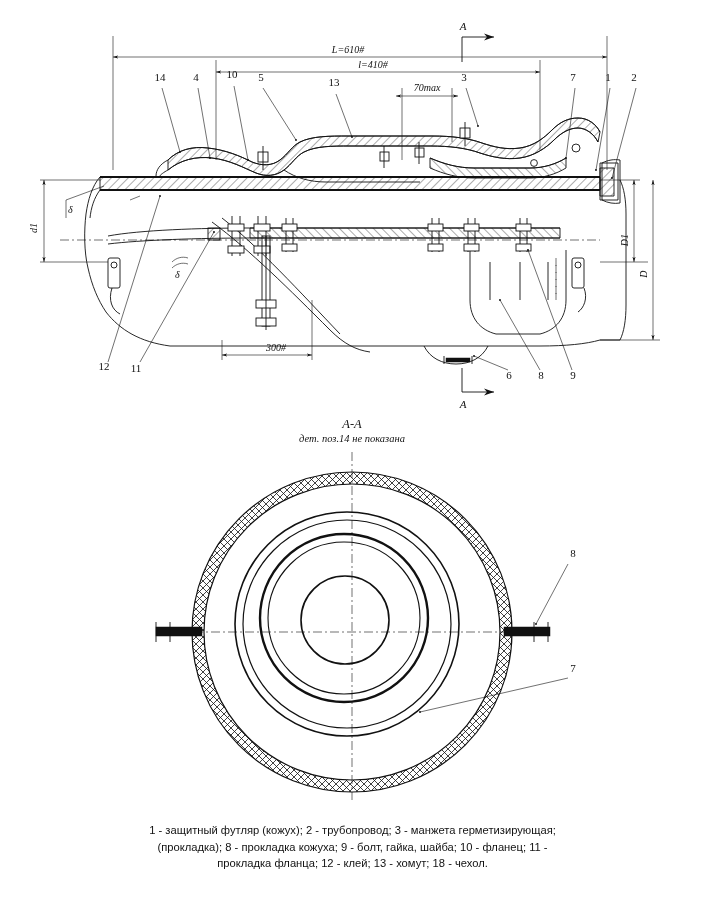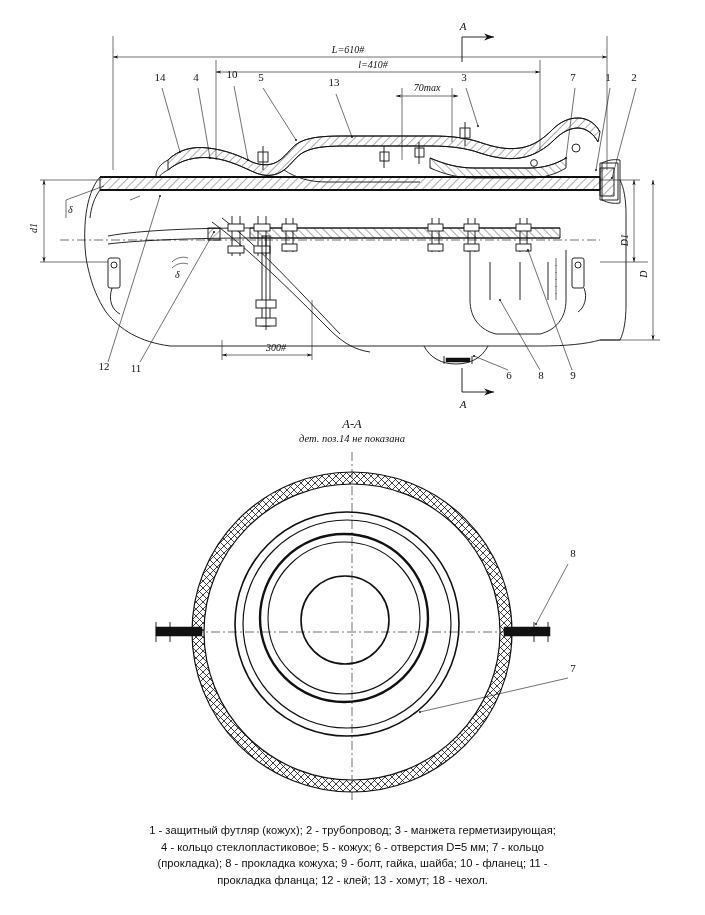--- a/index.html
+++ b/index.html
@@ -409,18 +409,17 @@
     <g>
       <line class="ln-lead" x1="568" y1="564" x2="536" y2="624" marker-end="url(#dot)"></line>
       <line class="ln-lead" x1="568" y1="678" x2="420" y2="712" marker-end="url(#dot)"></line>
     </g>
     <text class="lbl" x="573" y="557" text-anchor="middle">8</text>
     <text class="lbl" x="573" y="672" text-anchor="middle">7</text>
   </svg>
 
   <div class="legend-block">
     <div class="legend-line">1 - защитный футляр (кожух); 2 - трубопровод; 3 - манжета герметизирующая;</div>
-    <div class="legend-line">4 - кольцо стеклопластиковое; 5 - кожух; 6 - отверстия D=5 мм; 7 - кольцо</div>
     <div class="legend-line">(прокладка); 8 - прокладка кожуха; 9 - болт, гайка, шайба; 10 - фланец; 11 -</div>
     <div class="legend-line">прокладка фланца; 12 - клей; 13 - хомут; 18 - чехол.</div>
   </div>
 
 </div>
 
 </body></html>

